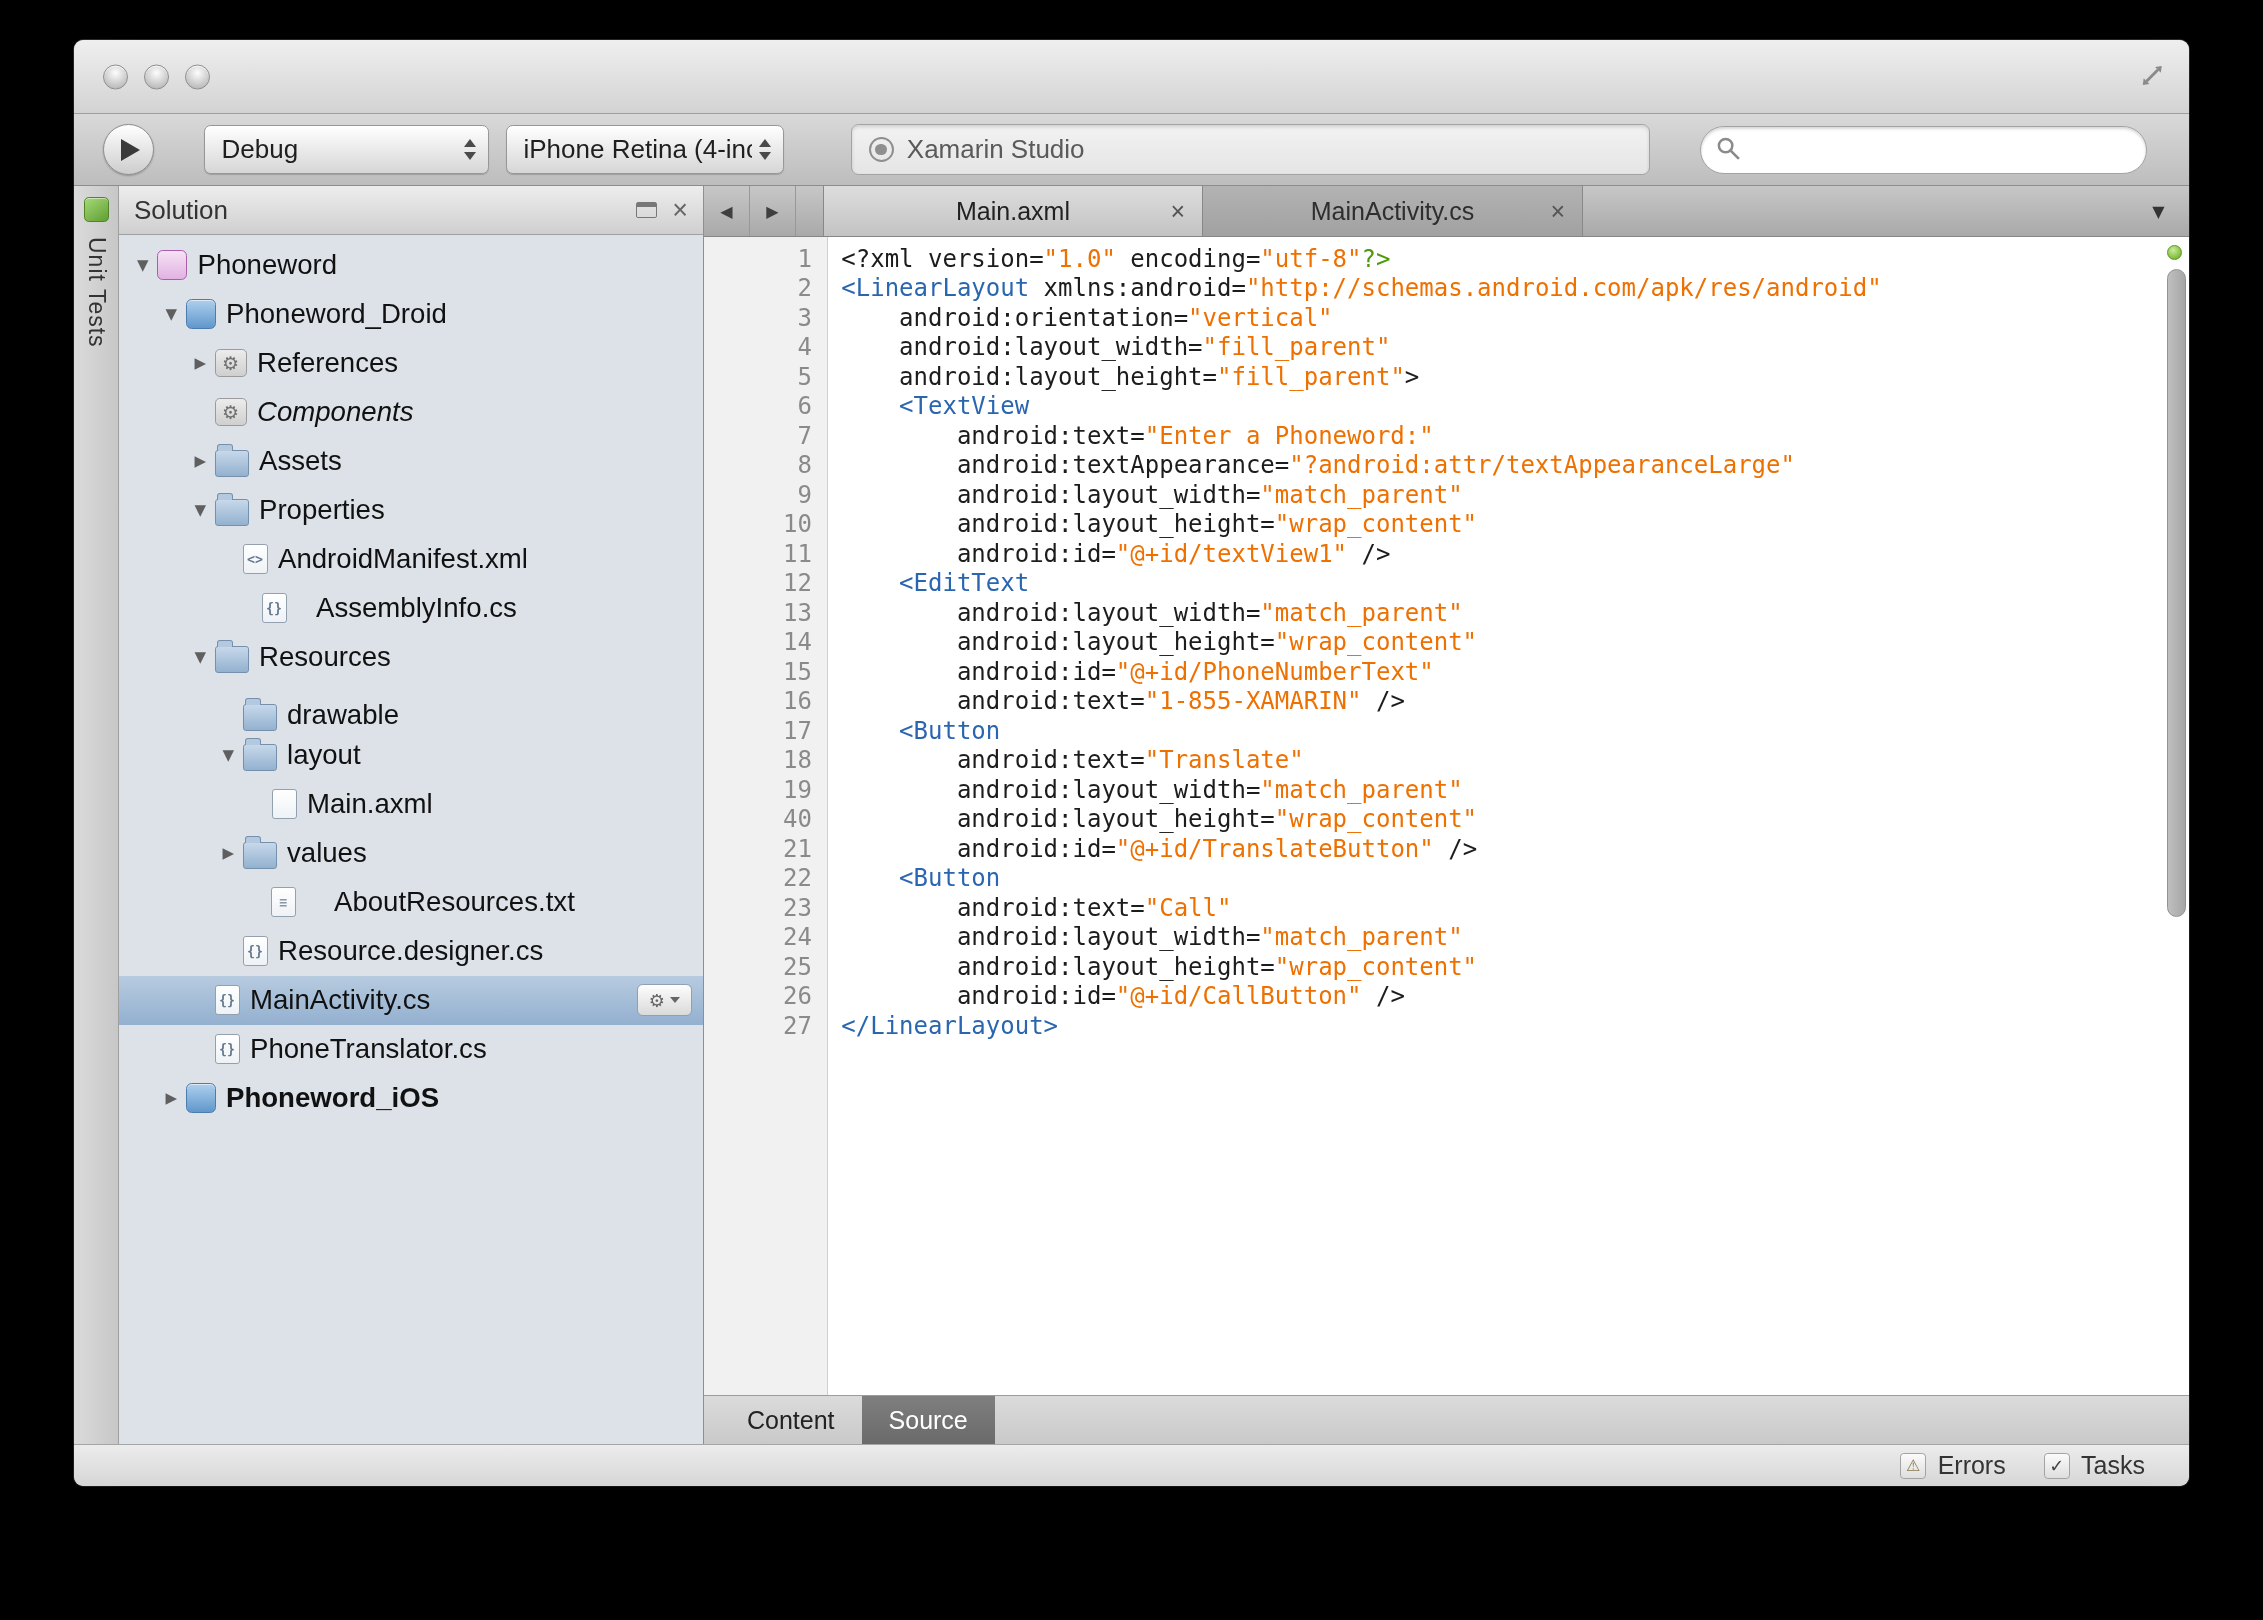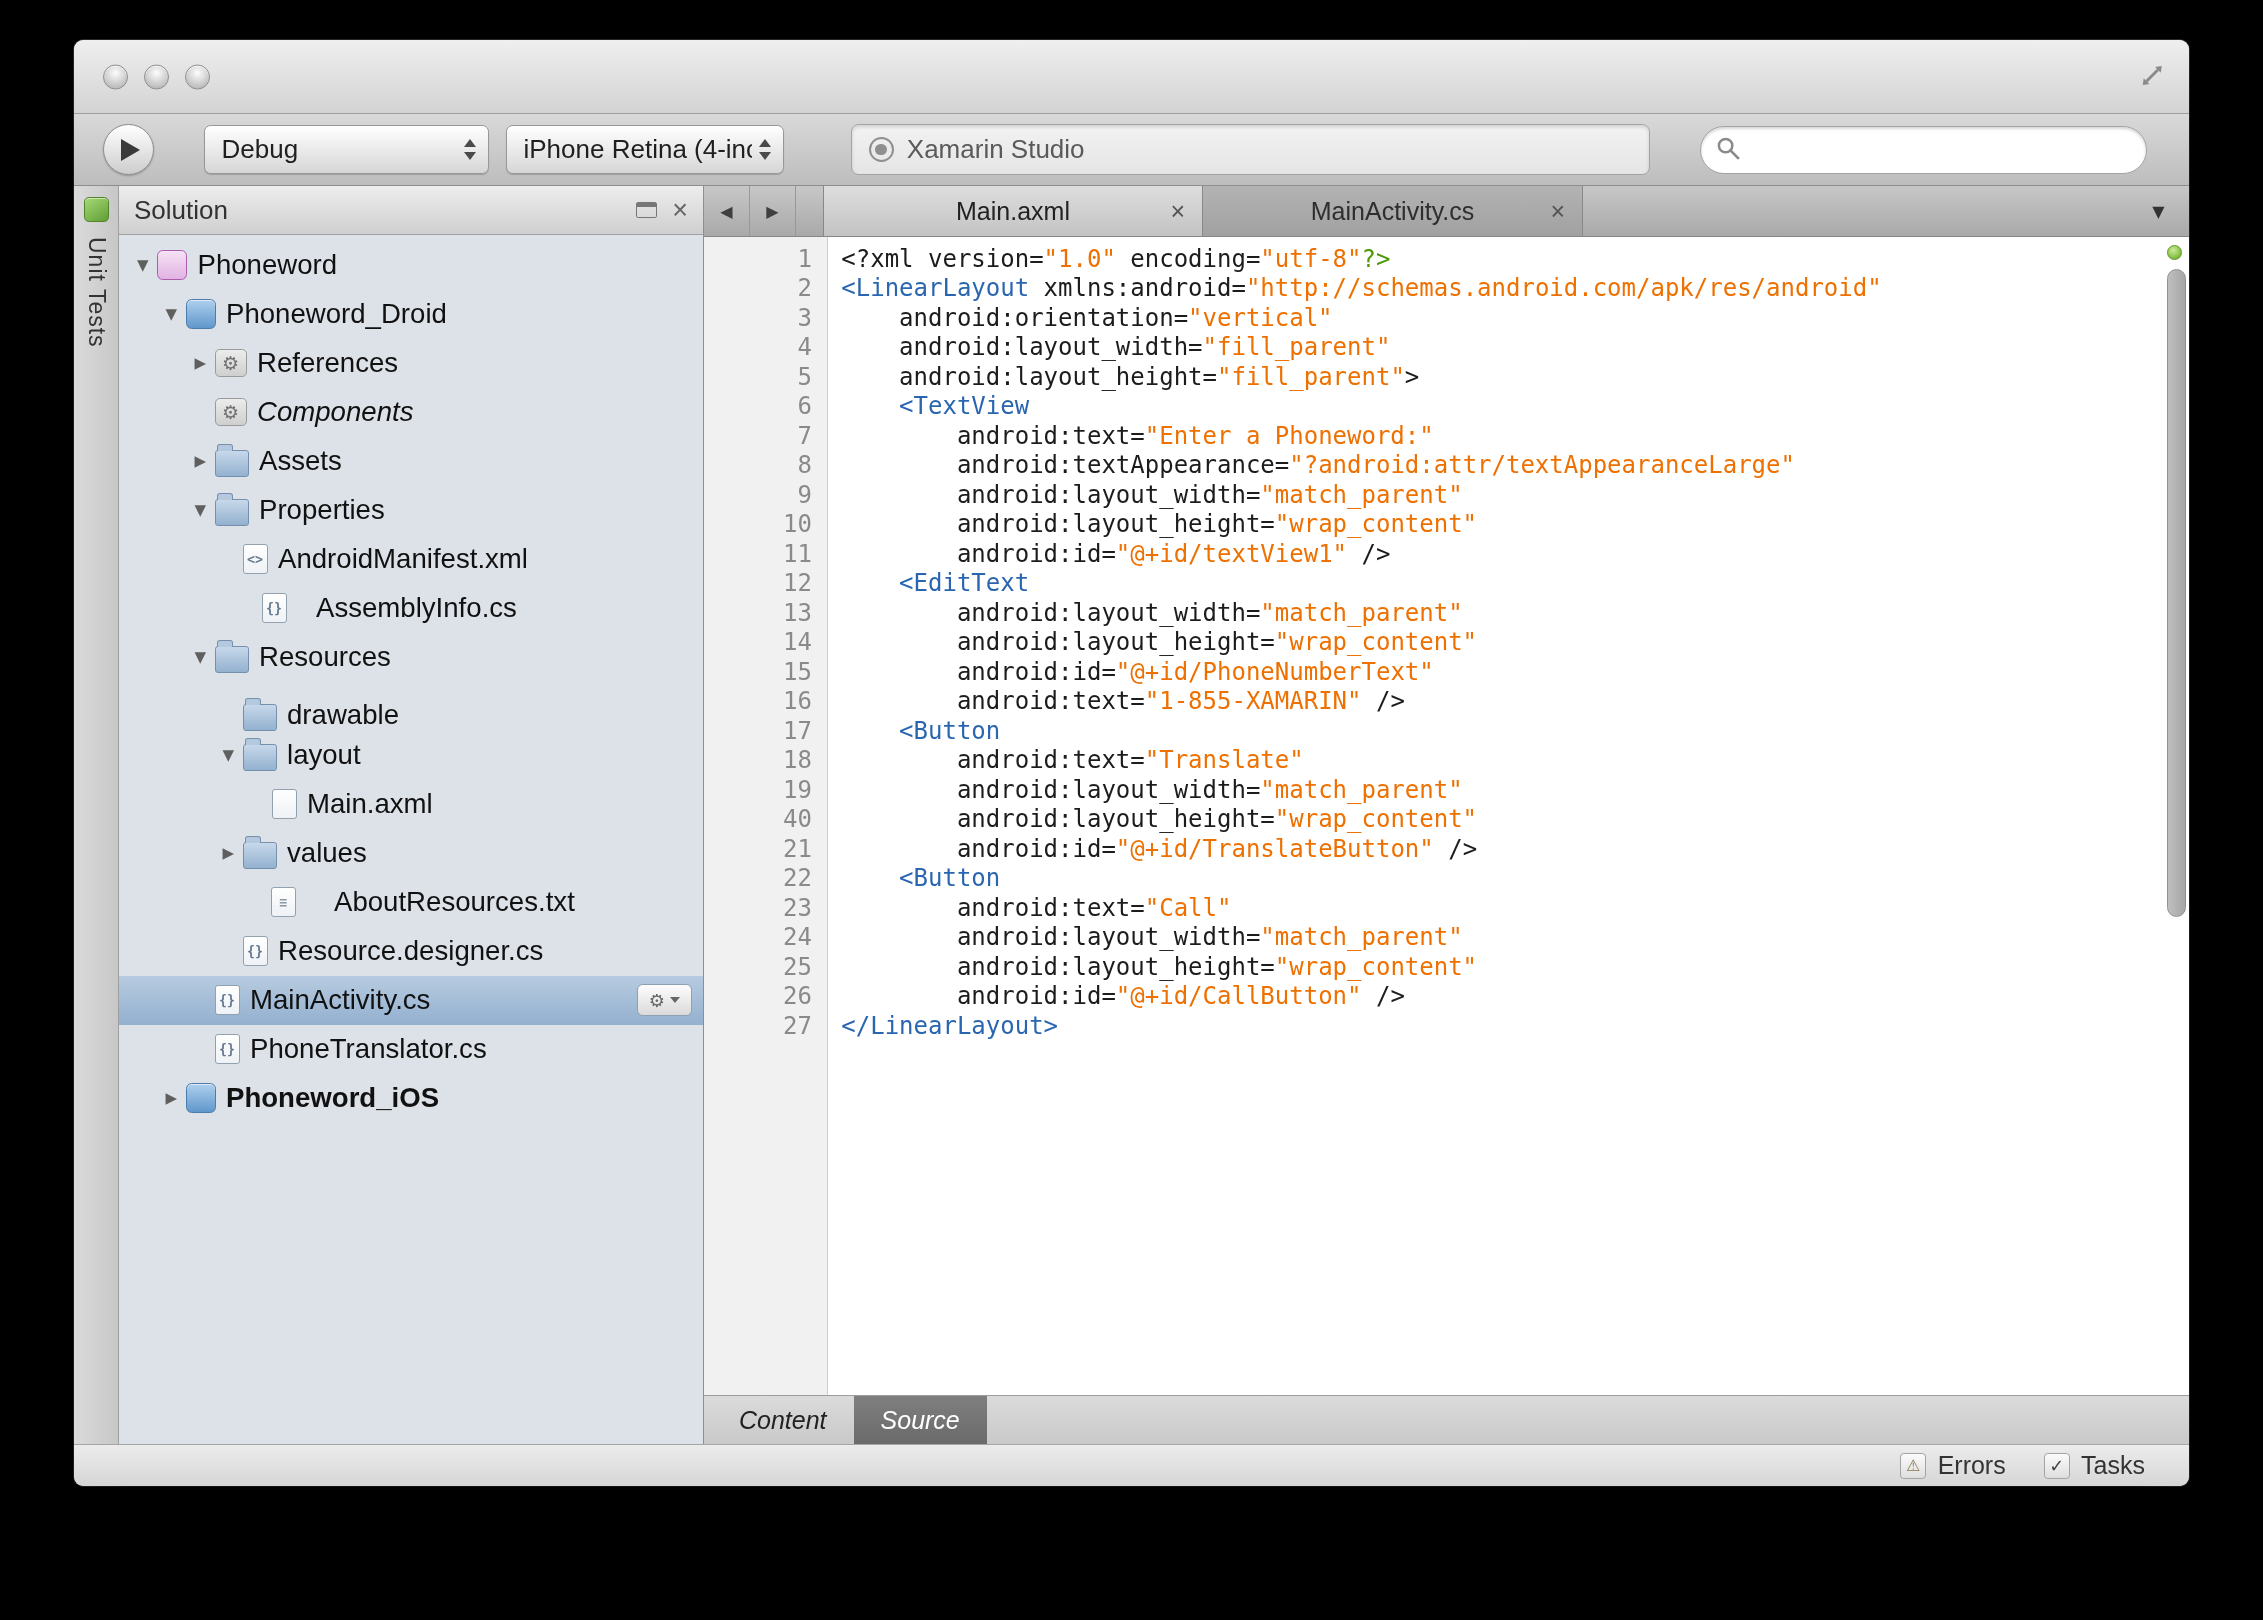--- a/index.html
+++ b/index.html
@@ -151,22 +151,22 @@
   .ln{height:29.5px; text-align:right; padding-right:15px; font:24px/29.5px "DejaVu Sans Mono",monospace; color:#8a8a8a;}
   .codecol{flex:1; padding:7.6px 0 0 13.3px; overflow:hidden;}
   .cl{height:29.5px; white-space:pre; font:24px/29.5px "DejaVu Sans Mono",monospace; color:var(--c-plain);}
   .tok-pl{color:var(--c-plain);} .tok-tg{color:var(--c-tag);} .tok-st{color:var(--c-str);} .tok-pi{color:var(--c-pi);}
   .scroll-track{position:absolute; top:32px; right:2.9px; bottom:9.5px; width:19px;}
   .scroll-thumb{position:absolute; top:0; left:0; width:19px; height:58%; border-radius:9.5px;
     background:linear-gradient(to right,#bfbfbf,#a6a6a6); border:1px solid #929292;}
   .health-dot{position:absolute; top:7.6px; right:6.7px; width:15px; height:15px; border-radius:50%;
     background:radial-gradient(circle at 40% 32%, #cdeb9e, #84c142 65%, #63a22e); border:1px solid #5f9427;}
   .bottombar{
-    height:49px; flex:none; display:flex; align-items:stretch; padding-left:8px;
-    background:linear-gradient(#dbdbdb,#c9c9c9); border-top:1px solid #9d9d9d;font-style:italic;
+    height:49px; flex:none; display:flex; align-items:stretch; padding-left:16px;
+    background:linear-gradient(#dbdbdb,#c9c9c9); border-top:1px solid #9d9d9d;
   }
   .btab{padding:0 27px; display:flex; align-items:center; font-size:25px; color:#222;}
   .btab.active{background:linear-gradient(#7f7f7f,#6a6a6a); color:#fff;}
   
   .statusbar{
     height:42px; flex:none; display:flex; align-items:center; justify-content:flex-end;
     background:linear-gradient(#ececec,#d6d6d6); border-top:1px solid #a5a5a5; padding-right:25px;
   }
   .status-item{display:flex; align-items:center; gap:11.4px; font-size:25px; color:#333; padding:0 19px; height:100%;}
   .mini-box{width:26px;height:26px;border-radius:3.8px;background:linear-gradient(#fbfbfb,#dedede);

